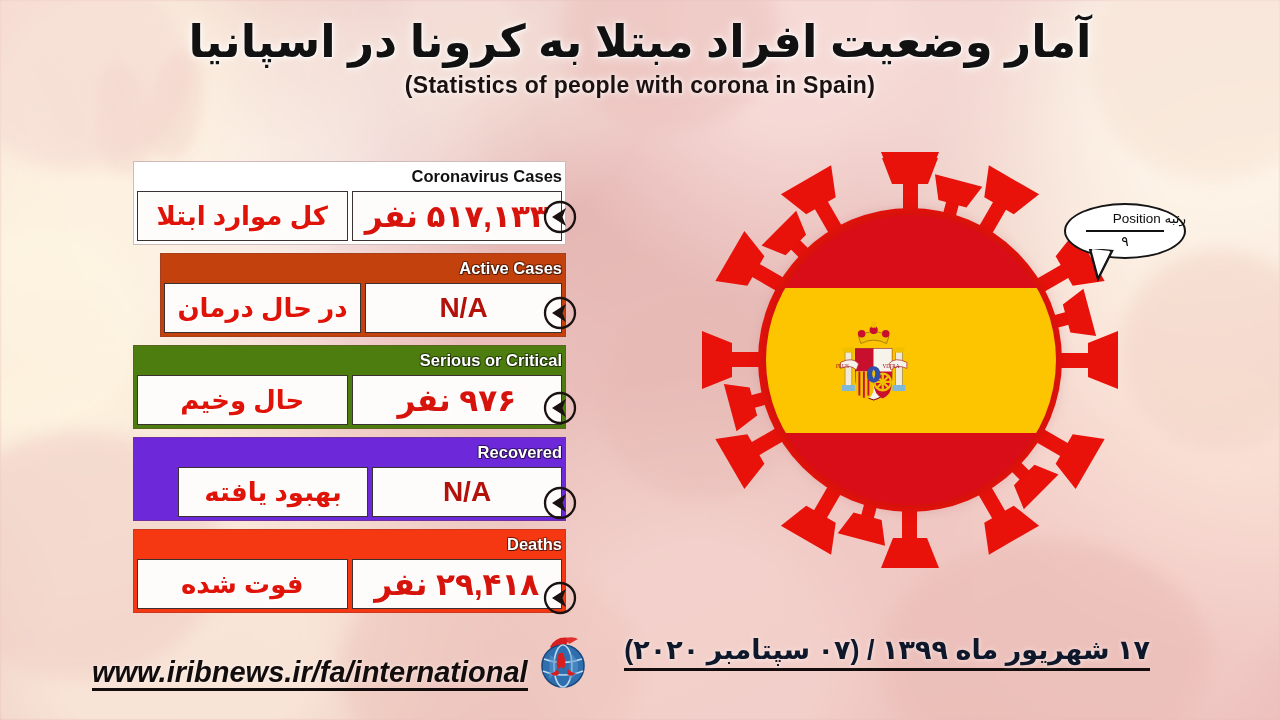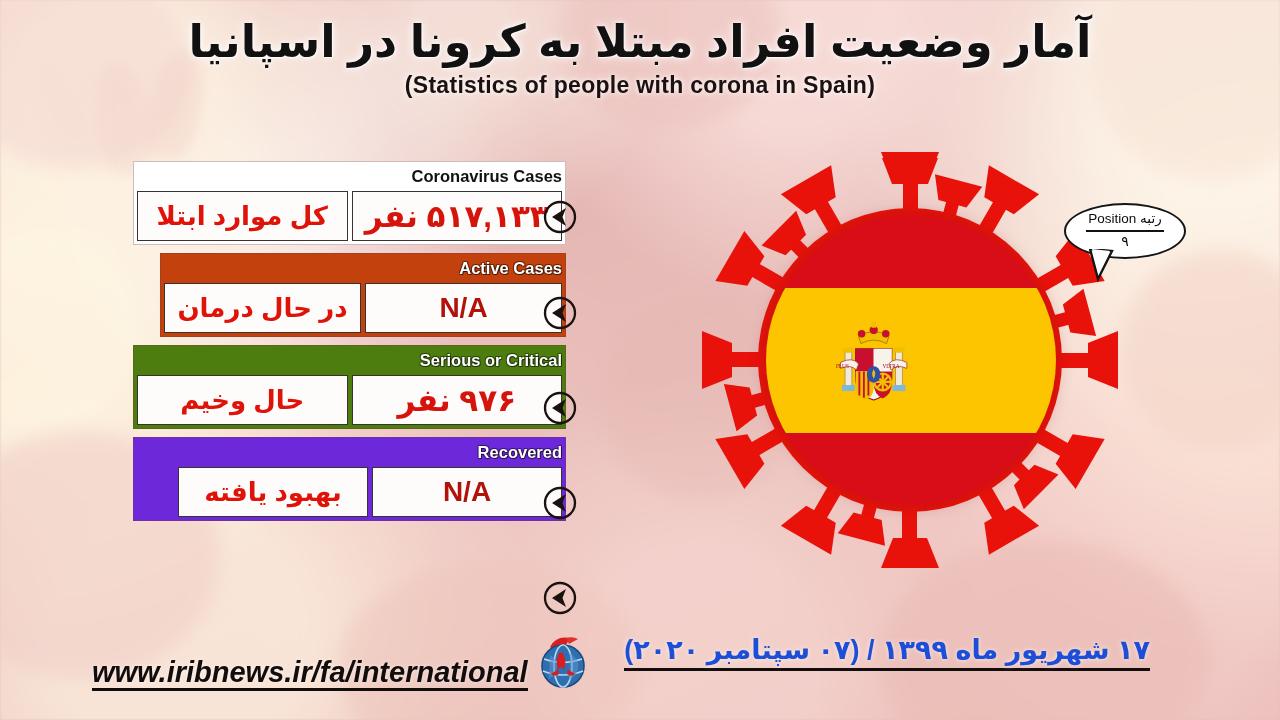--- a/index.html
+++ b/index.html
@@ -91,40 +91,40 @@
   .coa{position:absolute;left:24%;top:36%;width:26%;height:32%;}
 
   
   .bubble{position:absolute;left:1064px;top:203px;width:122px;height:56px;z-index:7;}
   .bubble-body{
     position:absolute;inset:0;background:#fff;border:2.4px solid #151515;
     border-radius:50%/50%;
   }
   .bubble-tail{position:absolute;left:24px;top:46px;z-index:8;}
   .bubble-txt{
-    position:absolute;left:0;right:0;top:7px;text-align:center;
+    position:absolute;left:0;right:0;top:7px;text-align:right;
     font-size:13.5px;color:#0d0d0d;direction:rtl;white-space:nowrap;z-index:9;
   }
   .bubble-rule{position:absolute;left:22px;right:22px;top:27px;height:1.6px;background:#111;z-index:9;}
   .bubble-num{
     position:absolute;left:0;right:0;top:30px;text-align:center;
     font-size:14px;color:#0d0d0d;direction:rtl;z-index:9;
   }
 
   
   .footer-url{position:absolute;left:92px;top:633px;display:flex;align-items:flex-end;gap:8px;z-index:7;}
   .logo{width:58px;height:58px;position:relative;flex:none;}
   .url-text{
     font-size:29px;font-weight:700;font-style:italic;color:#120d0c;direction:ltr;
     border-bottom:3px solid #120d0c;padding-bottom:1px;line-height:1.05;
     text-shadow:0 0 4px rgba(255,255,255,.6);
   }
   .footer-date{
     position:absolute;right:130px;top:634px;z-index:7;direction:rtl;
-    font-size:27px;font-weight:700;color:#1d4ed8;
+    font-size:27px;font-weight:700;color:#0f172a;
     border-bottom:3px solid #120d0c;padding-bottom:2px;
     text-shadow:0 0 5px rgba(255,255,255,.7);
     white-space:nowrap;
     text-align:right;
   }
 </style>
 </head>
 <body>
 
 <div id="stage">
@@ -335,20 +335,31 @@
       <div class="stat-cells">
         <div class="cell">
           <span class="cell-val na">N/A</span>
         </div>
         <div class="cell">
           <span class="cell-label">بهبود یافته</span>
         </div>
       </div>
     </div>
 
+    <div class="stat-row" style="background:#f53812;">
+      <div class="stat-head">Deaths</div>
+      <div class="stat-cells">
+        <div class="cell">
+          <span class="cell-val">۲۹,۴۱۸ نفر</span>
+        </div>
+        <div class="cell">
+          <span class="cell-label">فوت شده</span>
+        </div>
+      </div>
+    </div>
   </div>
 
   <div class="arrows">
     <div class="arrow-mark" style="top:38px;">
       <svg width="36" height="36" viewBox="0 0 36 36">
           <circle cx="18" cy="18" r="15" fill="none" stroke="#1a1210" stroke-width="2.3"></circle>
           <path d="M24 9 L10 18 L24 27 L20.5 18 Z" fill="#1a1210"></path>
         </svg>
     </div>
     <div class="arrow-mark" style="top:134px;">

